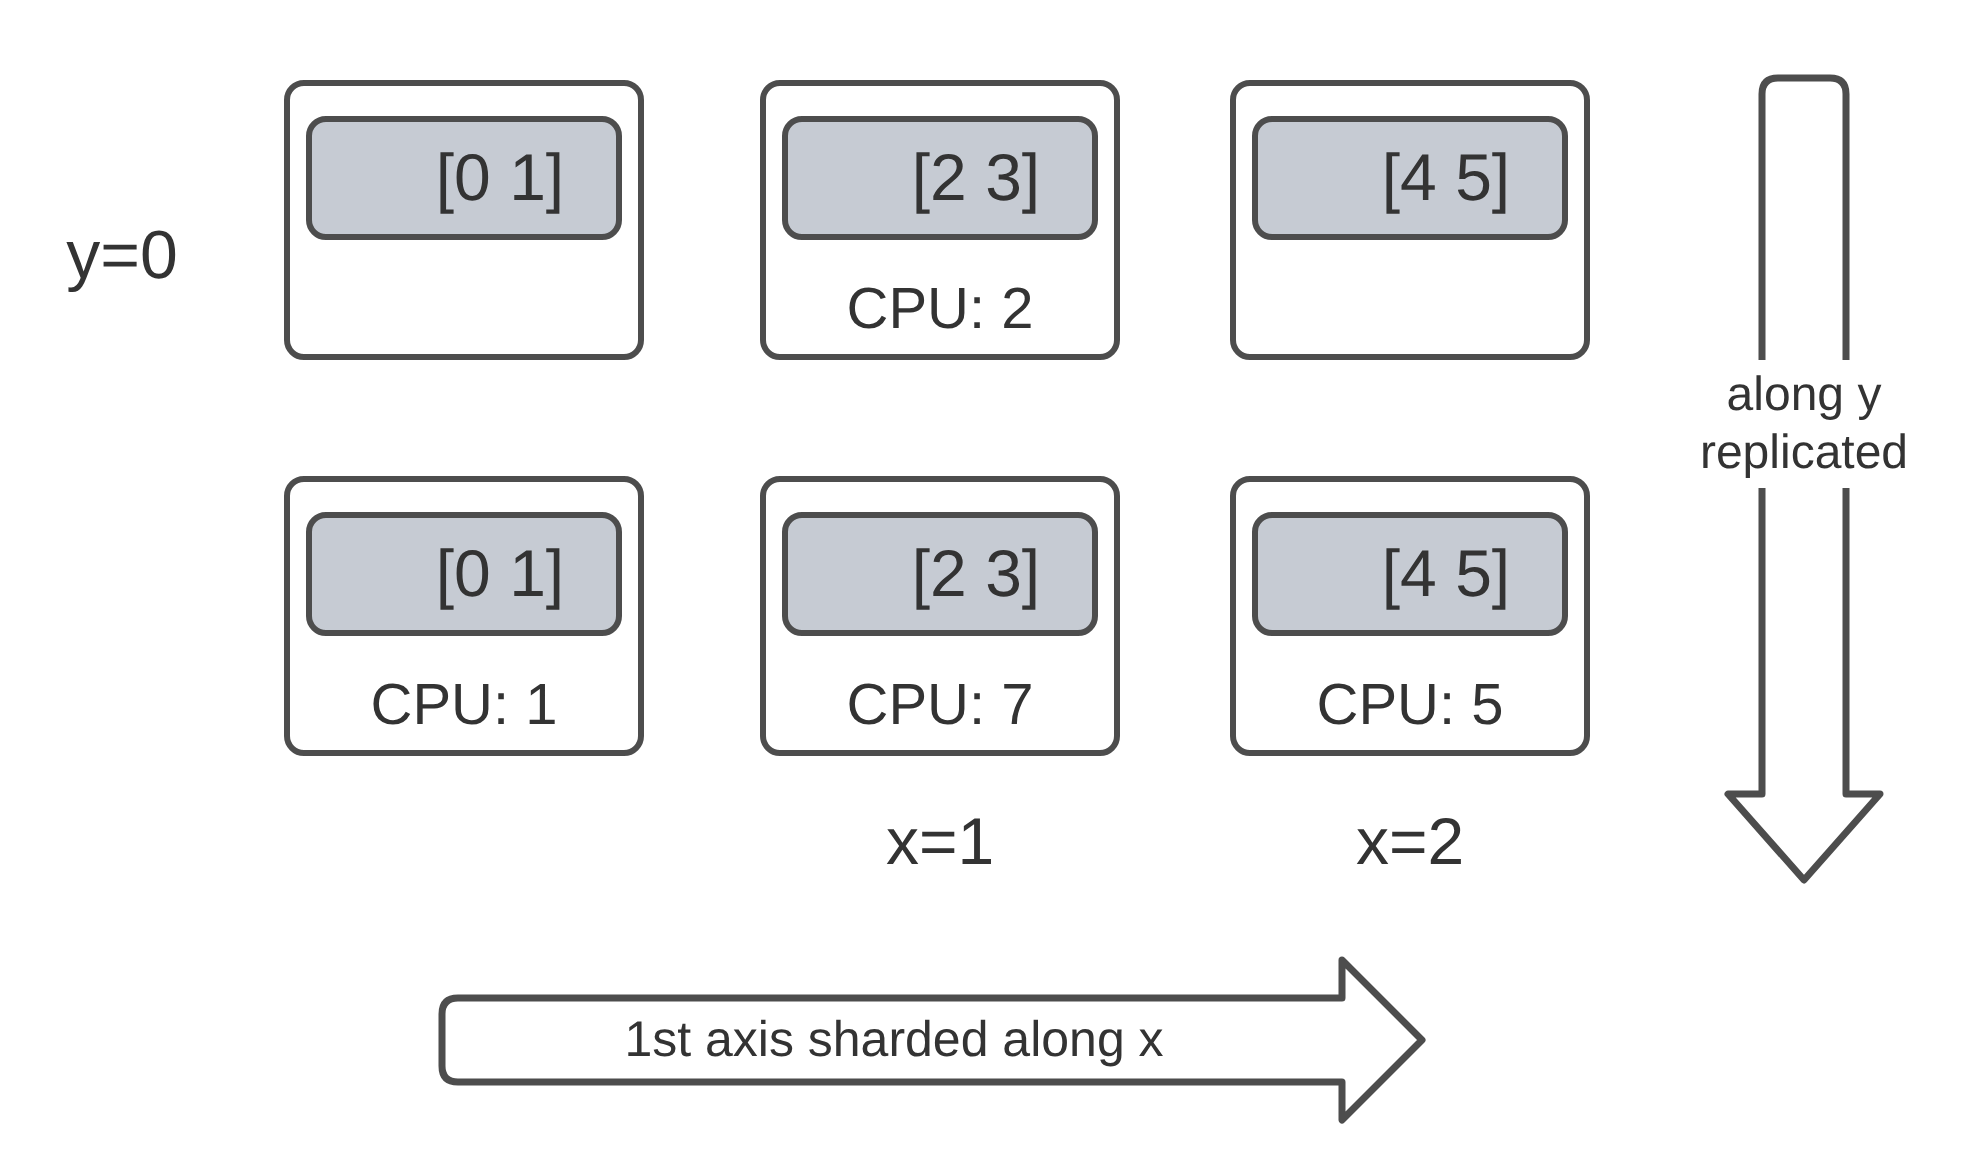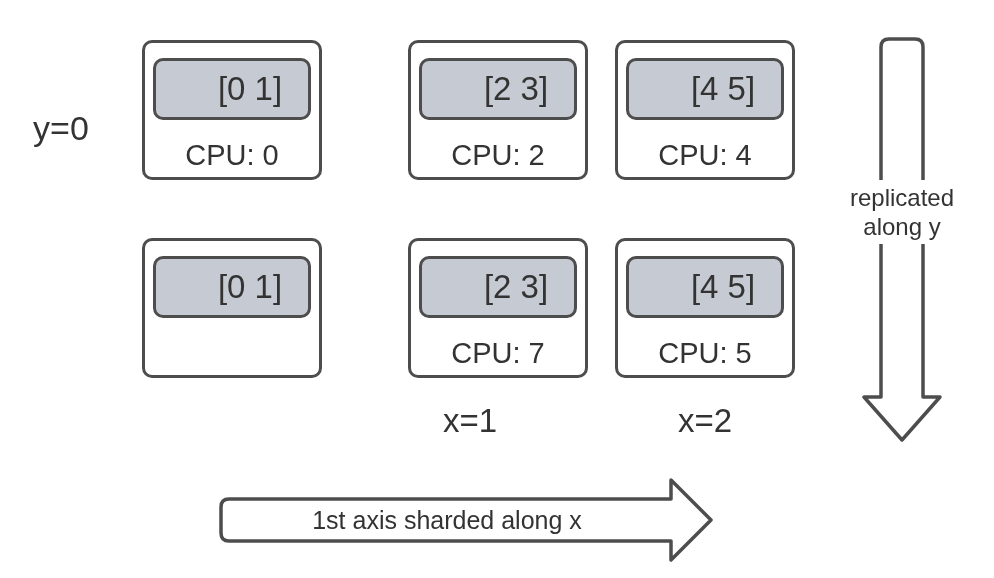--- a/index.html
+++ b/index.html
@@ -44,21 +44,21 @@
   .col-label.c2 { left: 645px; }
   .device {
     position: absolute;
     width: 180px;
     height: 140px;
     background: var(--bg);
     border: 3px solid var(--stroke);
     border-radius: 10px;
   }
   .device.c0 { left: 142px; }
-  .device.c1 { left: 380px; margin-left: 28px; }
+  .device.c1 { left: 380px; }
   .device.c2 { left: 615px; }
   .device.r0 { top: 40px; }
   .device.r1 { top: 238px; }
   .shard {
     position: absolute;
     left: 8px;
     right: 8px;
     top: 15px;
     height: 62px;
     background: var(--shard-fill);
@@ -116,52 +116,51 @@
 </style>
 </head>
 <body>
 
 <div class="canvas">
 
   <div class="row-label r0">y=0</div>
 
   <div class="device r0 c0">
     <div class="shard">[0 1]</div>
-    <div class="cpu">CPU: 0</div>
   </div>
   <div class="device r0 c1">
     <div class="shard">[2 3]</div>
     <div class="cpu">CPU: 2</div>
   </div>
   <div class="device r0 c2">
     <div class="shard">[4 5]</div>
-    <div class="cpu">CPU: 4</div>
   </div>
 
   <div class="device r1 c0">
     <div class="shard">[0 1]</div>
+    <div class="cpu">CPU: 1</div>
   </div>
   <div class="device r1 c1">
     <div class="shard">[2 3]</div>
     <div class="cpu">CPU: 7</div>
   </div>
   <div class="device r1 c2">
     <div class="shard">[4 5]</div>
     <div class="cpu">CPU: 5</div>
   </div>
 
   <div class="col-label c1">x=1</div>
   <div class="col-label c2">x=2</div>
 
   <svg id="arrow-y-svg" class="arrow-svg" width="120" height="420" viewBox="0 0 120 420">
     <path d="M 36 17 Q 36 9 44 9 L 70 9 Q 78 9 78 17 L 78 367 L 95 367 L 57 410 L 19 367 L 36 367 Z"></path>
   </svg>
   <div class="arrow-y-label">
+    <span>along y</span>
     <span>replicated</span>
-    <span>along y</span>
   </div>
 
   <svg id="arrow-x-svg" class="arrow-svg" width="520" height="100" viewBox="0 0 520 100">
     <path d="M 19 29 L 461 29 L 461 10 L 501 50 L 461 90 L 461 71 L 19 71 Q 11 71 11 63 L 11 37 Q 11 29 19 29 Z"></path>
   </svg>
   <div class="arrow-x-label">1st axis sharded along x</div>
 
 </div>
 
 </body></html>

